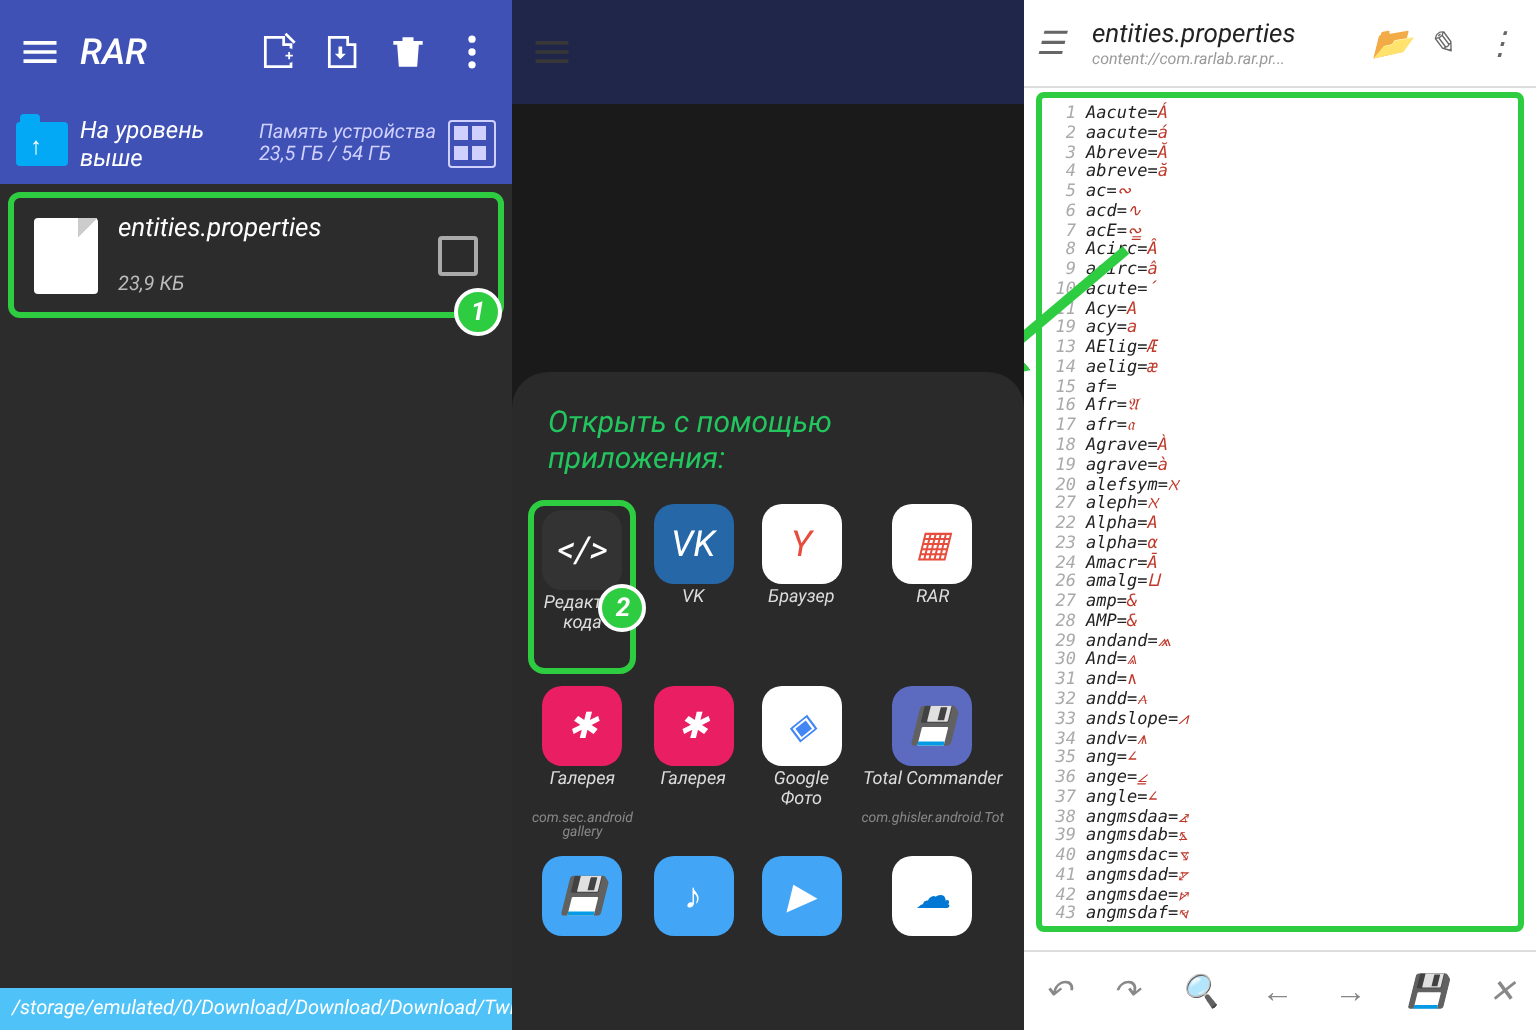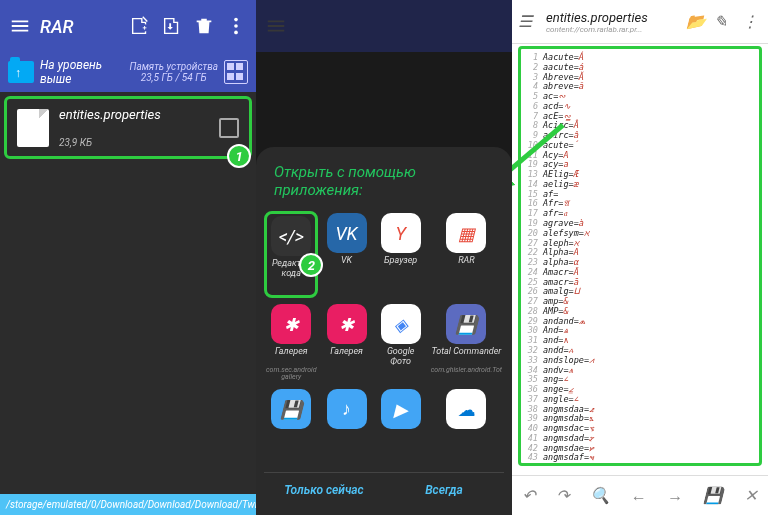--- a/index.html
+++ b/index.html
@@ -11,21 +11,21 @@
   .rar-header { background: #3f51b5; height: 52px; display: flex; align-items: center; padding: 0 8px; color: #fff; gap: 8px; }
   .rar-title { font-size: 18px; font-weight: 500; flex: 1; }
   .rar-icon { width: 24px; height: 24px; display: flex; align-items: center; justify-content: center; }
   .rar-icon svg { width: 22px; height: 22px; fill: #fff; }
   .rar-subheader { background: #3f51b5; height: 40px; display: flex; align-items: center; padding: 0 8px; color: #fff; font-size: 11px; gap: 6px; }
   .folder-icon { width: 26px; height: 22px; background: #03a9f4; border-radius: 2px; position: relative; }
   .folder-icon::before { content:''; position:absolute; top:-4px; left:2px; width:10px; height:5px; background:#03a9f4; border-radius:2px 2px 0 0; }
   .folder-arrow { position:absolute; left:7px; top:5px; color:#fff; font-size:12px; }
   .up-text { flex: 1; display:flex; flex-direction:column; }
   .up-text-main { font-size: 12px; }
-  .mem-info { text-align: center; font-size: 10px; color:#d0d0ff; }
+  .mem-info { text-align: left; font-size: 10px; color:#d0d0ff; }
   .grid-toggle { width:24px; height:24px; border:1px solid #d0d0ff; border-radius:2px; display:flex; flex-wrap:wrap; padding:2px; gap:2px; }
   .grid-toggle span { width:7px; height:7px; background:#d0d0ff; }
   .file-row { display:flex; align-items:center; padding: 8px 10px; gap:10px; border:3px solid #2ecc40; border-radius:6px; margin:4px; position:relative; }
   .file-icon { width:32px; height:38px; background:#fff; border-radius:2px; position:relative; }
   .file-icon::after { content:''; position:absolute; top:0; right:0; width:10px; height:10px; background:linear-gradient(135deg,#ccc 50%, transparent 50%); }
   .file-info { flex:1; color:#fff; }
   .file-name { font-size:13px; }
   .file-size { font-size:10px; color:#bbb;margin-top:15px; }
   .checkbox { width:20px; height:20px; border:2px solid #aaa; border-radius:2px; }
   .path-bar { position:absolute; bottom:0; left:0; right:0; background:#4fc3f7; color:#fff; font-size:10px; padding:4px 6px; line-height:1.3; }
@@ -197,24 +197,20 @@
           <div class="app-icon" style="background: rgb(66, 165, 245);">▶</div>
           <div class="app-name"></div>
           <div class="app-sub"></div>
         </div>
         <div class="app-cell">
           <div class="app-icon" style="background: rgb(255, 255, 255); color: rgb(0, 120, 212);">☁</div>
           <div class="app-name"></div>
           <div class="app-sub"></div>
         </div>
       </div>
-    <div class="sheet-buttons">
-      <div class="sheet-btn">Только сейчас</div>
-      <div class="sheet-btn">Всегда</div>
-    </div>
   </div>
 </div>
 
 <div class="phone light">
   <div class="ed-header">
     <div class="ed-icon">☰</div>
     <div class="ed-header-text">
       <div class="ed-title">entities.properties</div>
       <div class="ed-sub">content://com.rarlab.rar.pr...</div>
     </div>
@@ -285,20 +281,24 @@
       </div>
       <div class="code-line">
         <span class="ln">16</span>
         <span class="code-txt">Afr=<span class="v">𝔄</span></span>
       </div>
       <div class="code-line">
         <span class="ln">17</span>
         <span class="code-txt">afr=<span class="v">𝔞</span></span>
       </div>
       <div class="code-line">
+        <span class="ln">18</span>
+        <span class="code-txt">Agrave=<span class="v">À</span></span>
+      </div>
+      <div class="code-line">
         <span class="ln">19</span>
         <span class="code-txt">agrave=<span class="v">à</span></span>
       </div>
       <div class="code-line">
         <span class="ln">20</span>
         <span class="code-txt">alefsym=<span class="v">ℵ</span></span>
       </div>
       <div class="code-line">
         <span class="ln">27</span>
         <span class="code-txt">aleph=<span class="v">ℵ</span></span>
@@ -307,24 +307,20 @@
         <span class="ln">22</span>
         <span class="code-txt">Alpha=<span class="v">Α</span></span>
       </div>
       <div class="code-line">
         <span class="ln">23</span>
         <span class="code-txt">alpha=<span class="v">α</span></span>
       </div>
       <div class="code-line">
         <span class="ln">24</span>
         <span class="code-txt">Amacr=<span class="v">Ā</span></span>
-      </div>
-      <div class="code-line">
-        <span class="ln">25</span>
-        <span class="code-txt">amacr=<span class="v">ā</span></span>
       </div>
       <div class="code-line">
         <span class="ln">26</span>
         <span class="code-txt">amalg=<span class="v">⨿</span></span>
       </div>
       <div class="code-line">
         <span class="ln">27</span>
         <span class="code-txt">amp=<span class="v">&amp;</span></span>
       </div>
       <div class="code-line">

